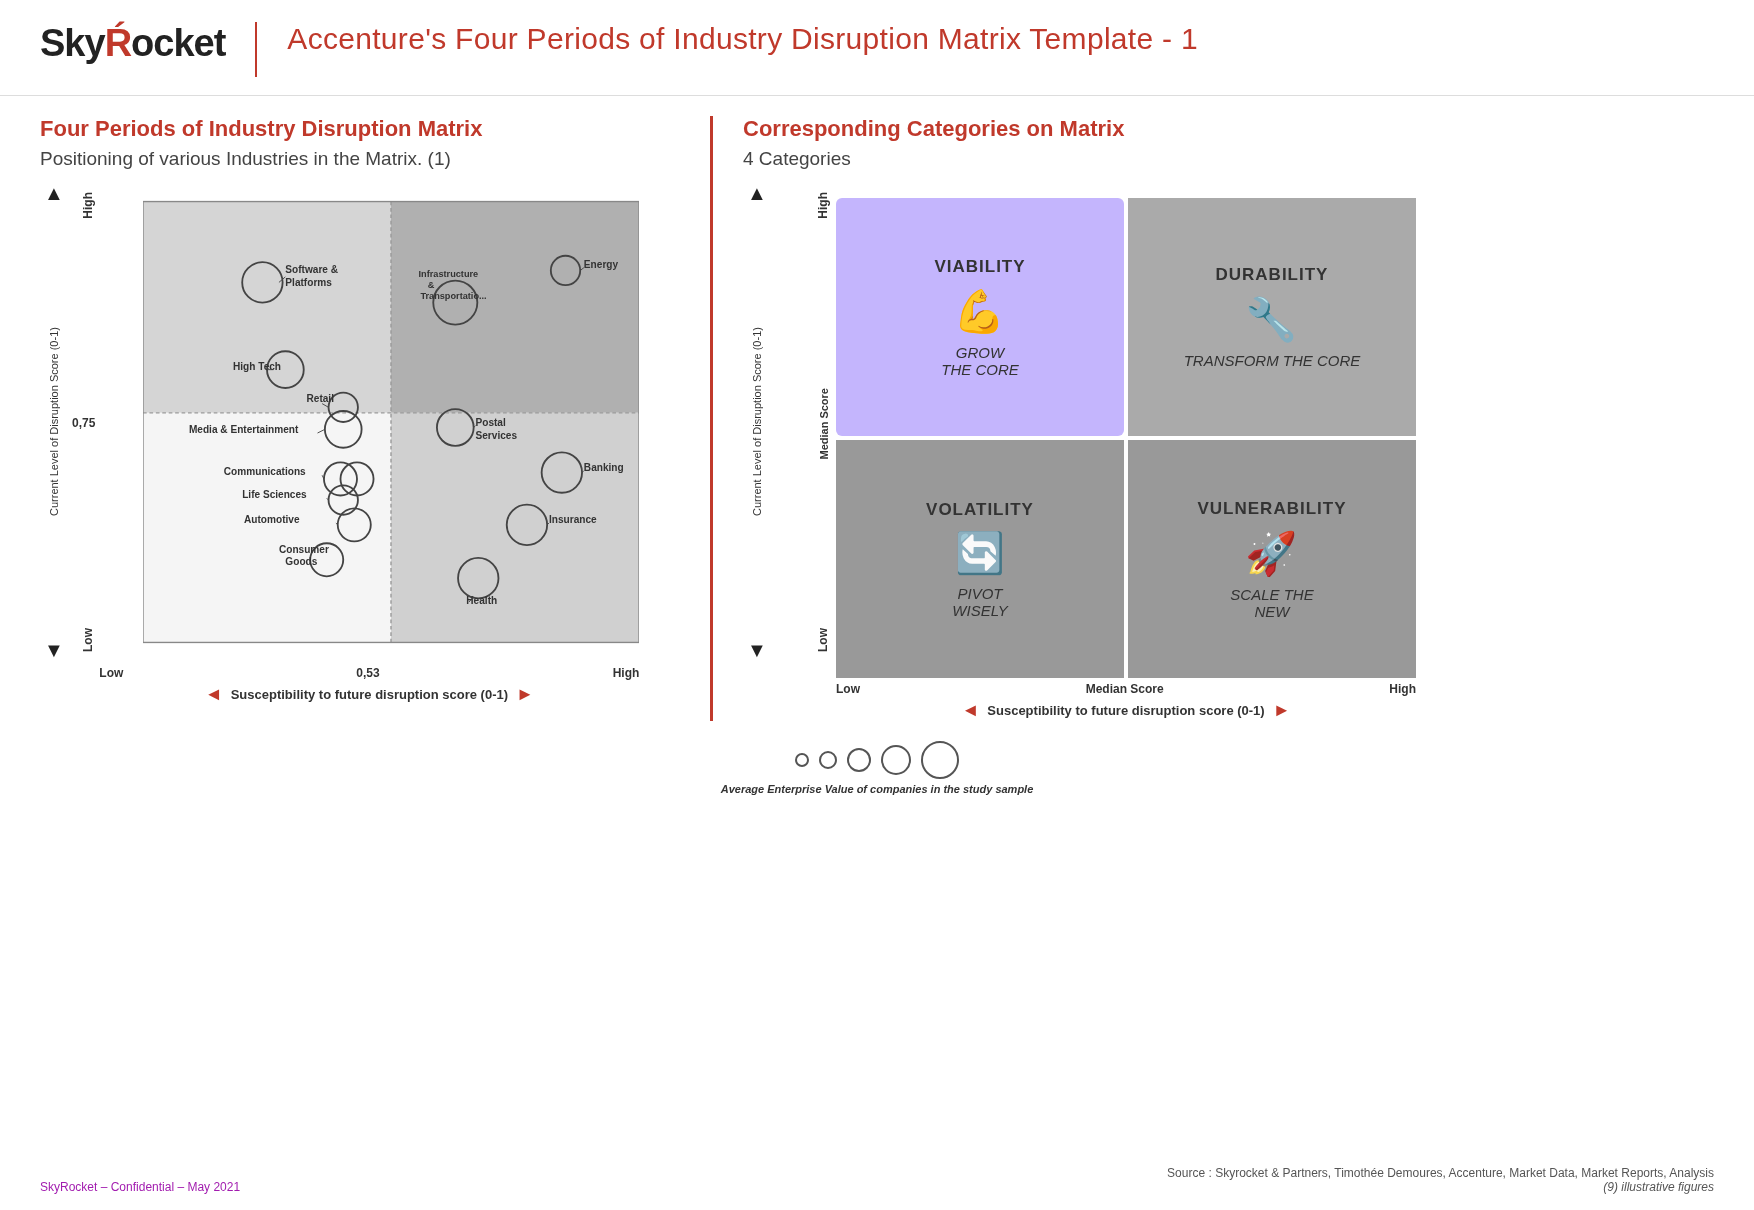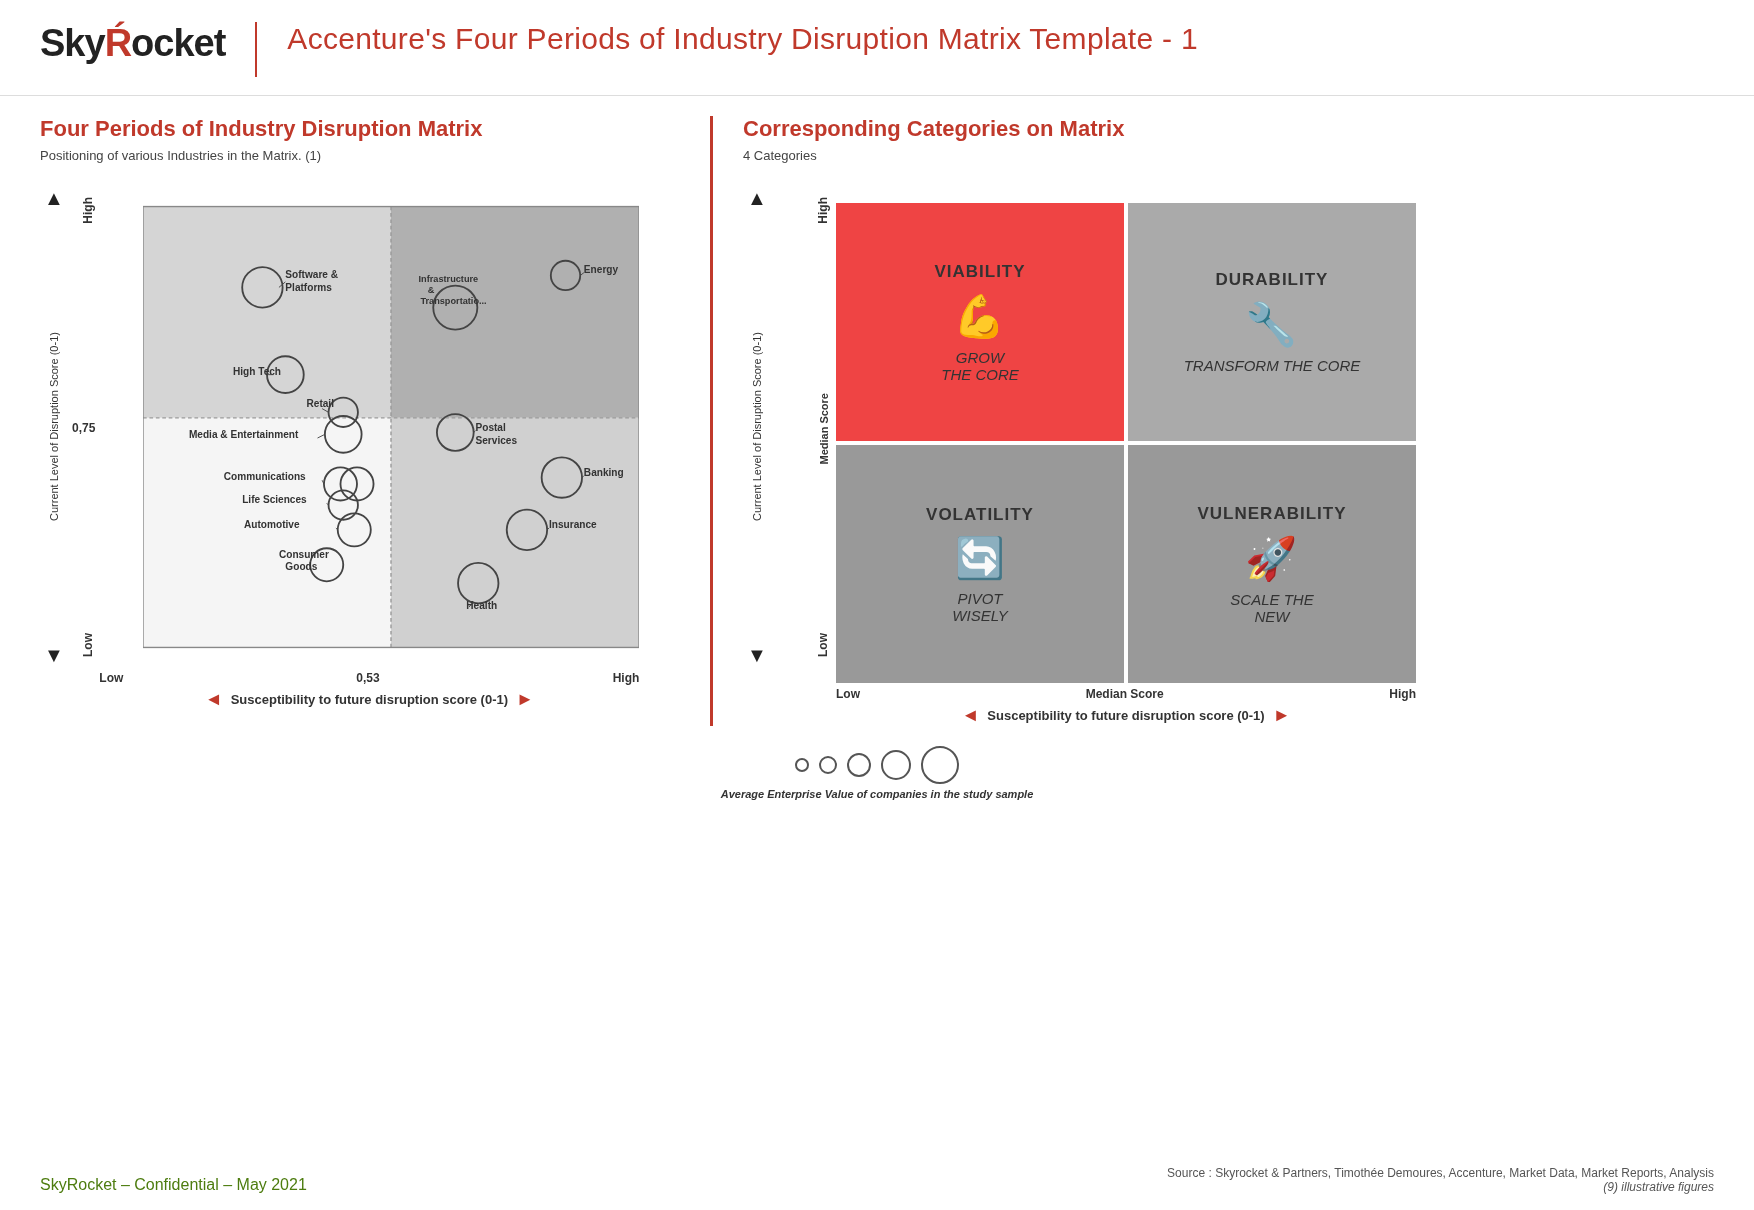--- a/index.html
+++ b/index.html
@@ -53,23 +53,23 @@
       width: 640px;
       flex-shrink: 0;
     }
     .section-title {
       font-size: 22px;
       font-weight: bold;
       color: #c0392b;
       margin-bottom: 6px;
     }
     .section-subtitle {
-      font-size: 13px;
+      font-size: 19px;
       color: #444;
-      margin-bottom: 24px;
+      margin-bottom: 12px;
     }
     .matrix-svg-container {
       position: relative;
       width: 540px;
       height: 480px;
       padding-left: 44px;
     }
     .matrix-svg-container svg {
       width: 100%;
       height: 100%;
@@ -132,22 +132,22 @@
     .footer {
       position: absolute;
       bottom: 16px;
       left: 40px;
       right: 40px;
       display: flex;
       justify-content: space-between;
       align-items: flex-end;
     }
     .footer-left {
-      font-size: 16px;
-      color: #4d7c0f;
+      font-size: 12px;
+      color: #a21caf;
     }
     .footer-right {
       font-size: 12px;
       color: #555;
       text-align: right;
     }
     .footer-right .italic {
       font-style: italic;
     }
   </style>
@@ -293,21 +293,21 @@
 
       <div style="display:flex; flex-direction:column; align-items:flex-end; margin-right:6px; height:480px; justify-content:space-between; padding:10px 0; width:55px;">
         <div style="font-size:12px; font-weight:bold; color:#333; writing-mode:vertical-rl; transform:rotate(180deg); text-align:center;">High</div>
         <div style="font-size:11px; font-weight:bold; color:#333; writing-mode:vertical-rl; transform:rotate(180deg); text-align:center;">Median Score</div>
         <div style="font-size:12px; font-weight:bold; color:#333; writing-mode:vertical-rl; transform:rotate(180deg); text-align:center;">Low</div>
       </div>
 
       <div style="display:flex; flex-direction:column;">
         <div class="quadrant-grid">
 
-          <div class="quadrant light" style="background:#ef4444;">
+          <div class="quadrant light" style="background:#c4b5fd;border-radius:6px;">
             <div class="quadrant-title">VIABILITY</div>
             <div class="quadrant-emoji">💪</div>
             <div class="quadrant-action">GROW<br>THE CORE</div>
           </div>
 
           <div class="quadrant" style="background:#aaa;">
             <div class="quadrant-title">DURABILITY</div>
             <div class="quadrant-emoji">🔧</div>
             <div class="quadrant-action">TRANSFORM THE CORE</div>
           </div>

